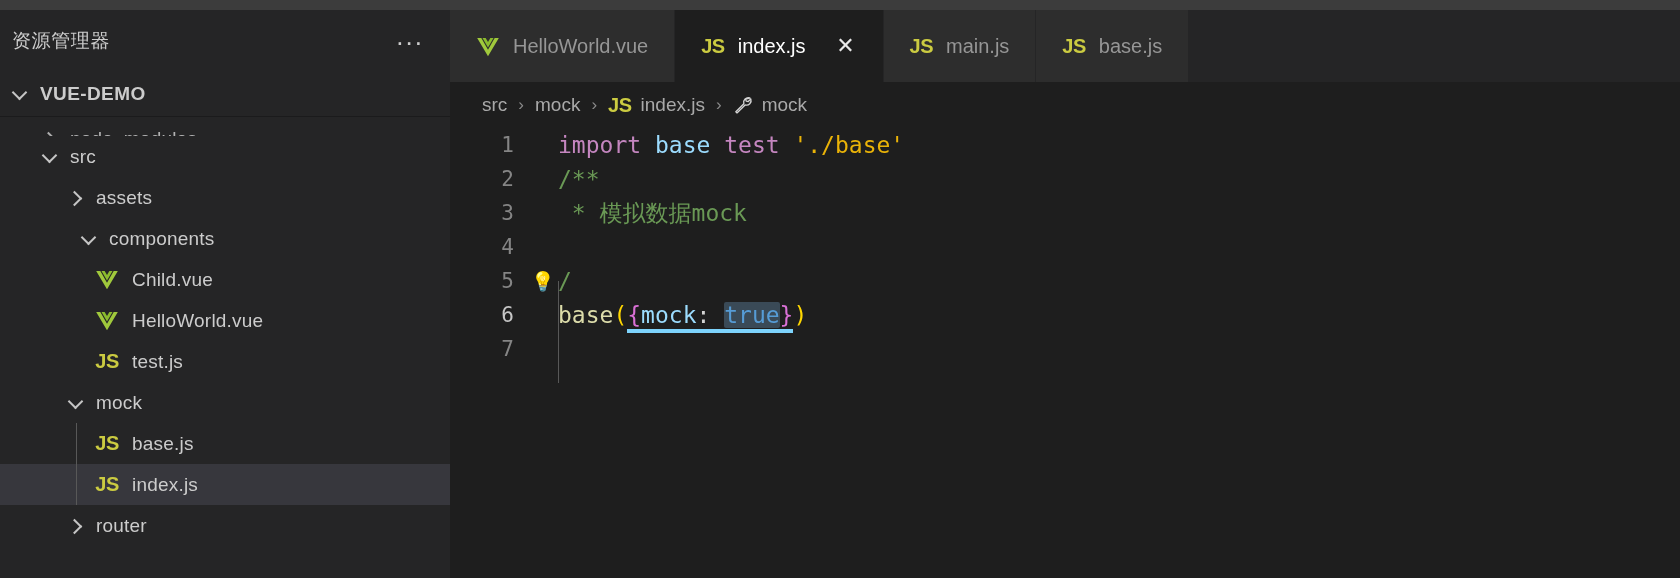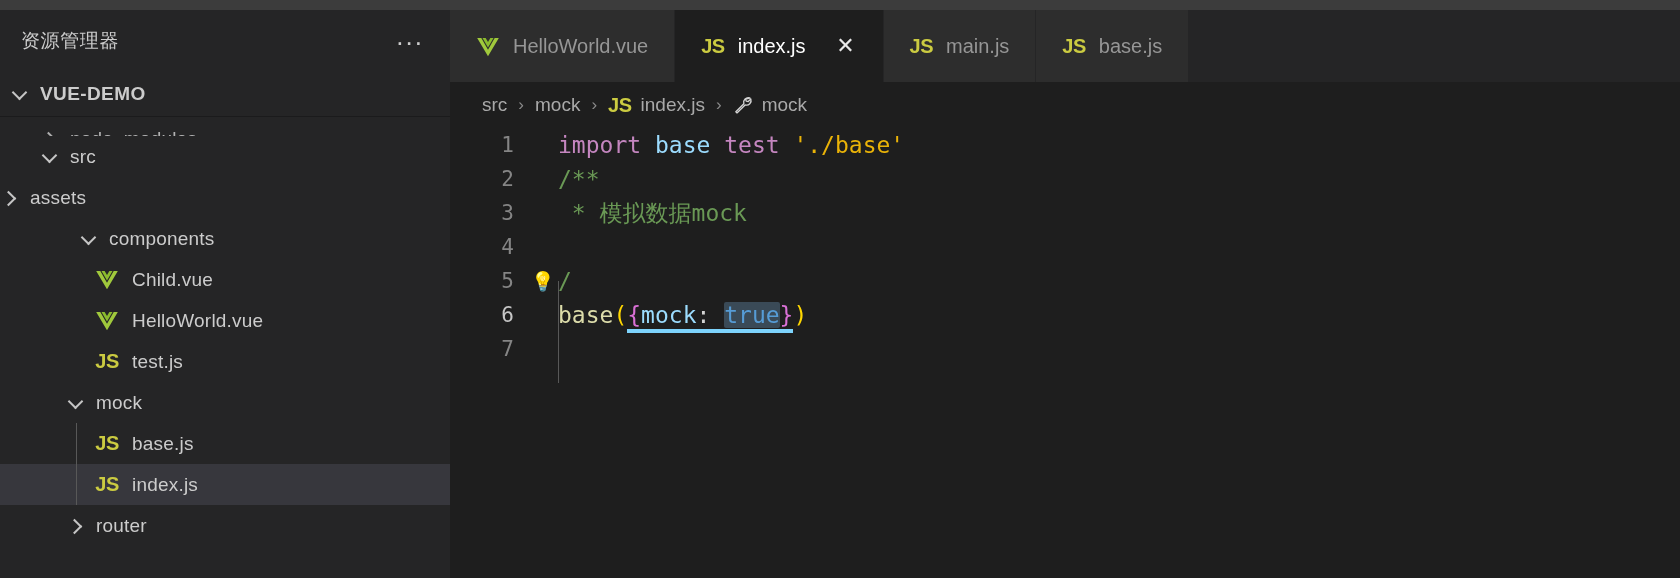--- a/index.html
+++ b/index.html
@@ -16,21 +16,21 @@
 
   .body-row { flex:1 1 auto; display:flex; min-height:0; }
 
   
   .sidebar {
     width:450px; flex:0 0 450px; background:#252526;
     display:flex; flex-direction:column; position:relative;
   }
   .sb-header {
     height:62px; display:flex; align-items:center;
-    padding:0 26px 0 21px; flex:0 0 62px;
+    padding:0 26px 0 12px; flex:0 0 62px;
   }
   .sb-title {
     color:#cccccc; font-size:19px; letter-spacing:.6px; flex:1 1 auto;
     font-family:"Liberation Sans", sans-serif;
   }
   .sb-more {
     color:#cccccc; font-size:26px; line-height:10px; letter-spacing:2px;
     padding-bottom:10px; cursor:pointer;
   }
 
@@ -158,21 +158,21 @@
             </div>
           </div>
           <div class="row">
             <div style="display: flex; align-items: center; padding-left: 40px; width: 100%;">
               <span class="chev down"></span>
               <span style="width:8px"></span>
               <span class="label">src</span>
             </div>
           </div>
           <div class="row">
-            <div style="display: flex; align-items: flex-start; width: 100%;">
+            <div style="display: flex; align-items: flex-start; padding-left: 66px; width: 100%;">
               <span class="chev right"></span>
               <span style="width:8px"></span>
               <span class="label">assets</span>
             </div>
           </div>
           <div class="row">
             <div style="display: flex; align-items: center; padding-left: 66px; width: 100%; margin-left: 13px;">
               <span class="chev down"></span>
               <span style="width:8px"></span>
               <span class="label">components</span>

